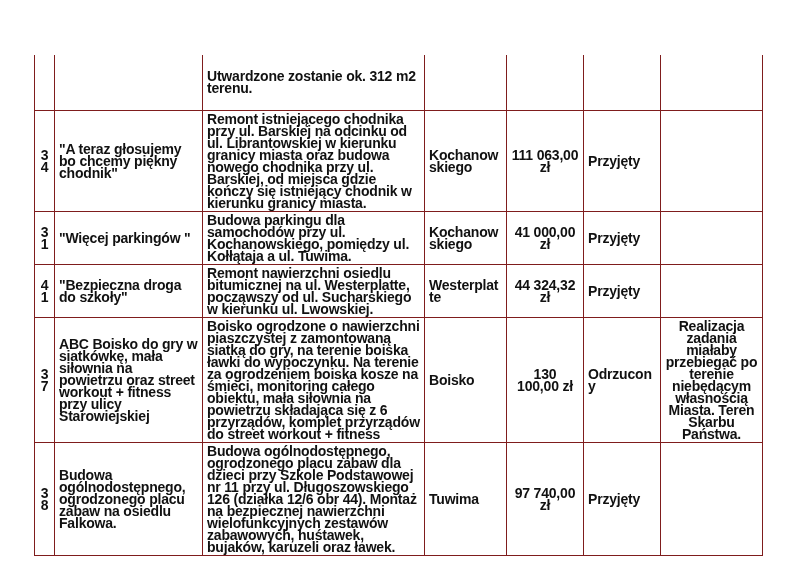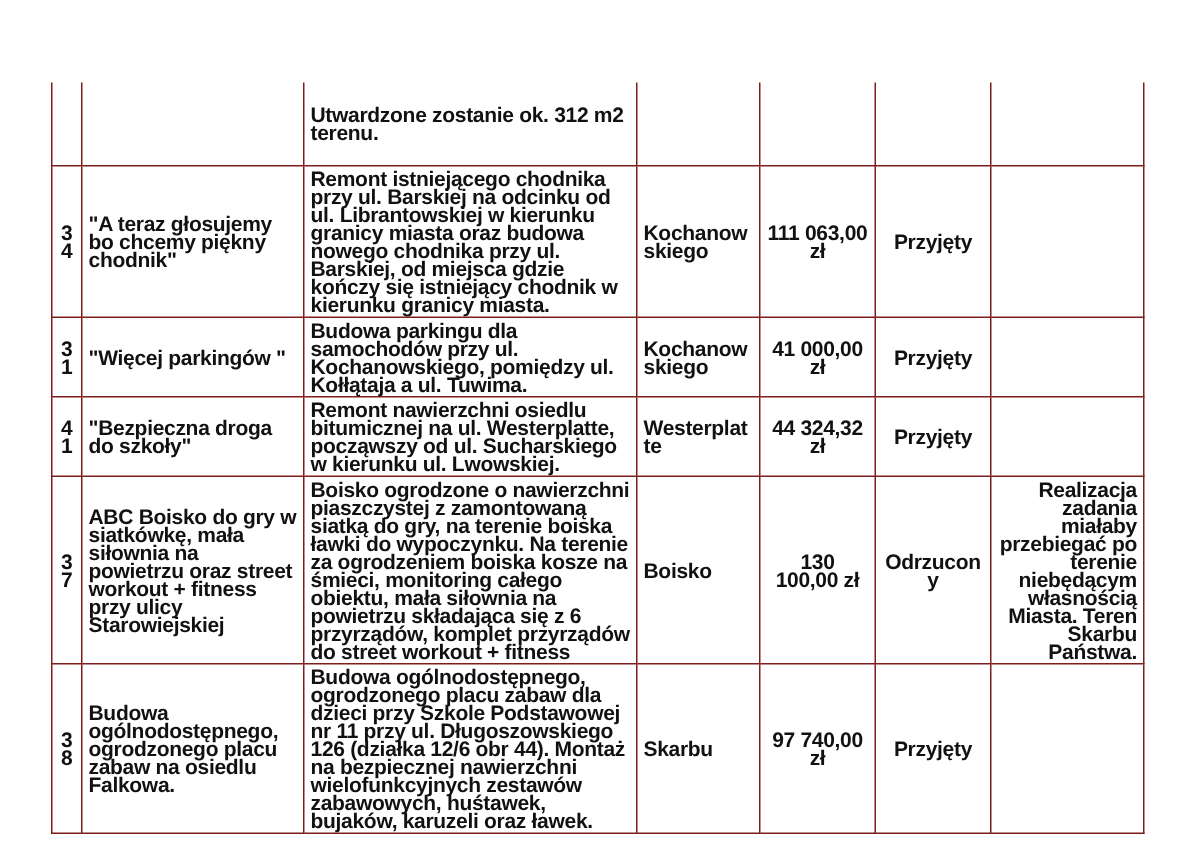--- a/index.html
+++ b/index.html
@@ -39,22 +39,22 @@
   tr.row-34    { height: 64px; }
   tr.row-35    { height: 39px; }
   tr.row-36    { height: 35px; }
   tr.row-37    { height: 92px; }
   tr.row-38    { height: 78px; }
   td.c-no     { text-align: center; }
   td.c-title  { text-align: left; }
   td.c-desc   { text-align: left; vertical-align: top; padding: 1px 3px 2px 3px; }
   td.c-street { text-align: left; }
   td.c-amount { text-align: center; }
-  td.c-status { text-align: center; }
-  td.c-notes  { text-align: right; vertical-align: top; padding-top: 3px; margin-left: 16px; }
+  td.c-status { text-align: left; }
+  td.c-notes  { text-align: center; vertical-align: top; padding-top: 3px; margin-left: 16px; }
 </style>
 </head>
 <body>
 
 <div class="page">
   <table class="projects">
     <colgroup>
       <col style="width:20px">
       <col style="width:148px">
       <col style="width:222px">
@@ -106,20 +106,20 @@
         <td class="c-desc">Boisko ogrodzone o nawierzchni piaszczystej z zamontowaną siatką do gry, na terenie boiska ławki do wypoczynku. Na terenie za ogrodzeniem boiska kosze na śmieci, monitoring całego obiektu, mała siłownia na powietrzu składająca się z 6 przyrządów, komplet przyrządów do street workout + fitness</td>
         <td class="c-street">Boisko</td>
         <td class="c-amount">130 100,00 zł</td>
         <td class="c-status">Odrzucony</td>
         <td class="c-notes">Realizacja zadania miałaby przebiegać po terenie niebędącym własnością Miasta. Teren Skarbu Państwa.</td>
       </tr>
       <tr class="row-38">
         <td class="c-no">38</td>
         <td class="c-title">Budowa ogólnodostępnego, ogrodzonego placu zabaw na osiedlu Falkowa.</td>
         <td class="c-desc">Budowa ogólnodostępnego, ogrodzonego placu zabaw dla dzieci przy Szkole Podstawowej nr 11 przy ul. Długoszowskiego 126 (działka 12/6 obr 44). Montaż na bezpiecznej nawierzchni wielofunkcyjnych zestawów zabawowych, huśtawek, bujaków, karuzeli oraz ławek.</td>
-        <td class="c-street">Skarbu</td>
+        <td class="c-street">Tuwima</td>
         <td class="c-amount">97 740,00 zł</td>
         <td class="c-status">Przyjęty</td>
         <td class="c-notes"></td>
       </tr>
     </tbody>
   </table>
 </div>
 
 </body></html>

